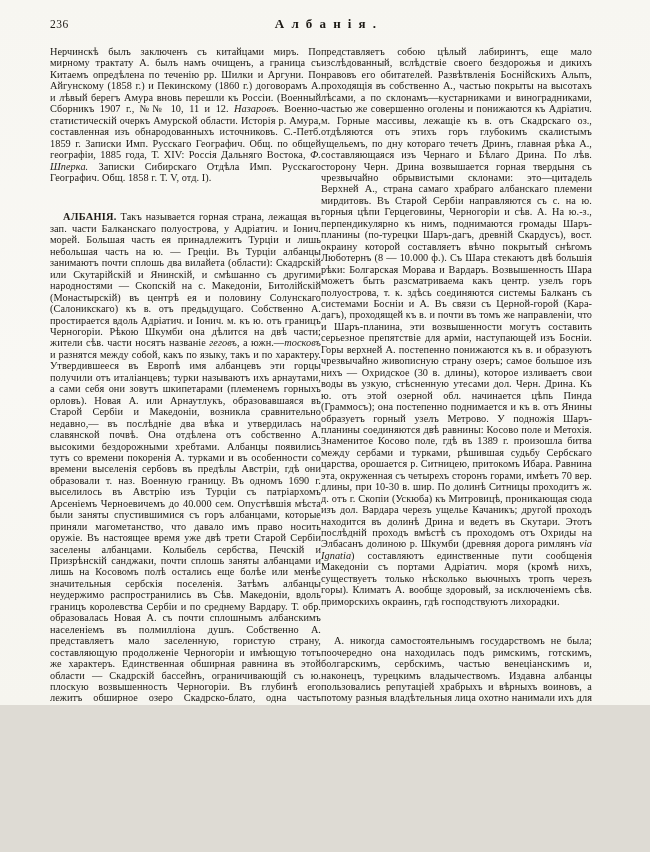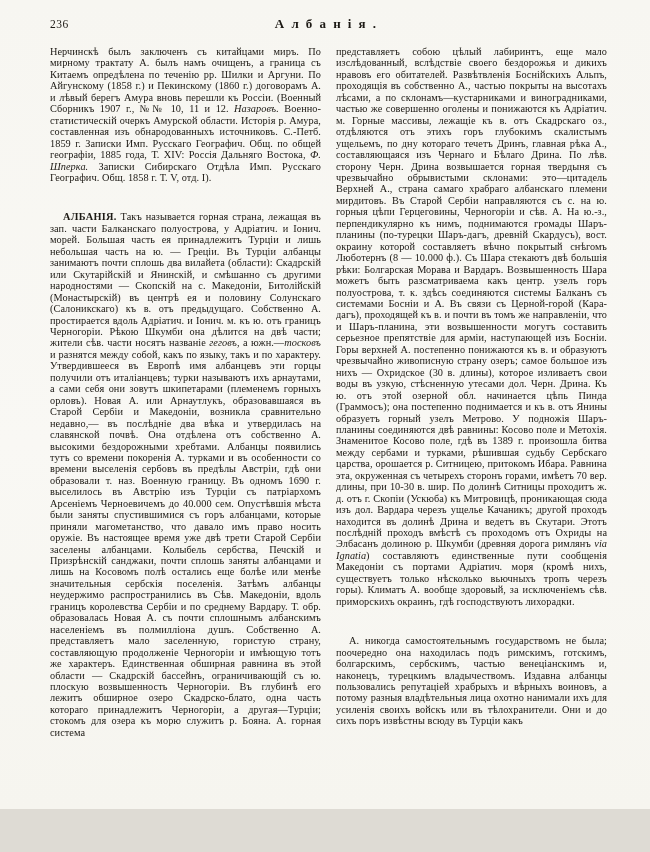--- a/index.html
+++ b/index.html
@@ -1,18 +1,18 @@
 <!DOCTYPE html>
 <html><head>
 <meta charset="utf-8">
 <style>
   html,body{margin:0;padding:0;background:#dedbd4;}
   .page{
     position:relative;
-    width:650px;height:809px;
+    width:650px;height:705px;
     margin:0 auto;
     background:#f8f7f2;
     background-image:linear-gradient(180deg,#f7f6f1 0%,#f9f8f4 55%,#f6f5ef 100%);
     box-sizing:border-box;
     padding:16px 42px 0 50px;
     overflow:hidden;
     color:#1c1914;
     font-family:"Liberation Serif","DejaVu Serif",serif;
   }
   .header{
@@ -20,21 +20,21 @@
     margin-bottom:14px;
   }
   .pagenum{width:62px;font-size:11.5px;letter-spacing:0.04em;}
   .spacer{width:62px;}
   .running-title{
     flex:1;text-align:center;
     font-weight:bold;font-size:13px;
     letter-spacing:0.55em;
   }
   .columns{
-    display:flex;gap:15px;
+    display:flex;
   }
   .col{
     width:271px;
     font-size:10.3px;
     line-height:11.45px;
     text-align:justify;
     letter-spacing:0.005em;
   }
   .col p{margin:0;}
   .col p + p{margin-top:28px;}

